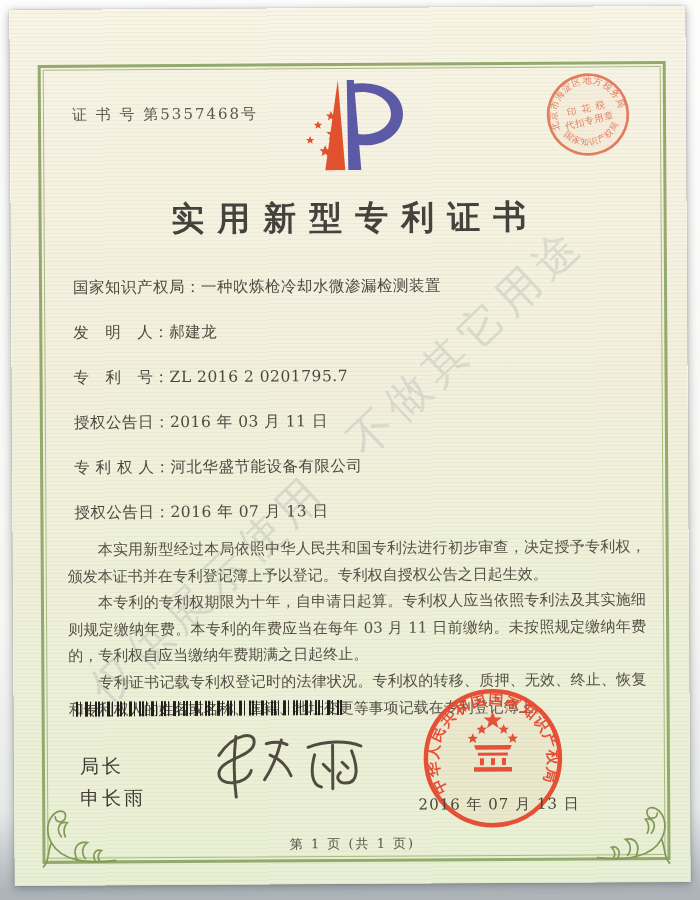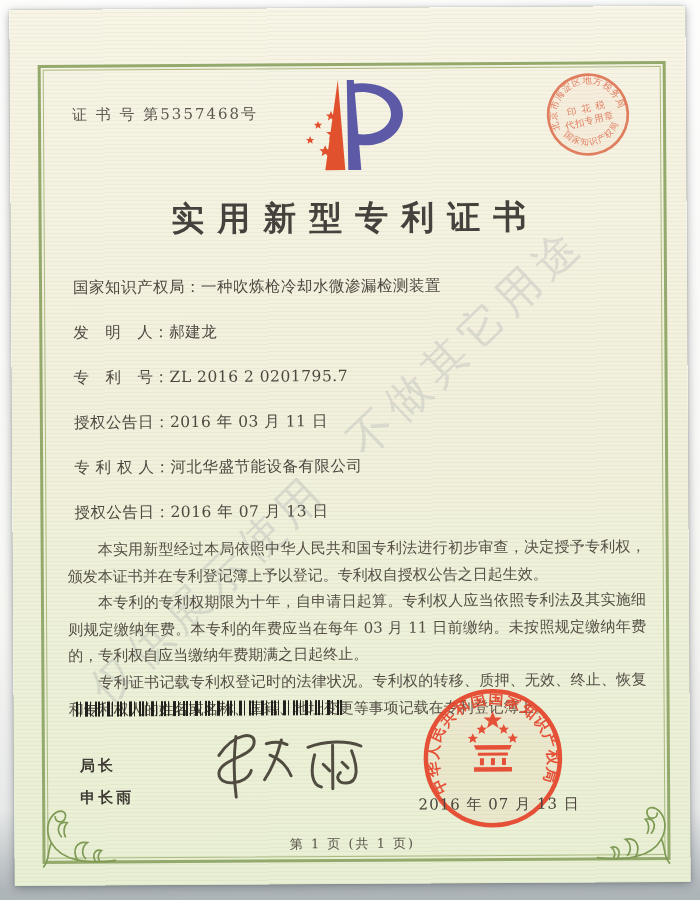--- a/index.html
+++ b/index.html
@@ -27,21 +27,21 @@
   .field{height:45px;line-height:17px;}
   .paras{position:absolute;left:55px;top:527px;width:578px;font-size:15px;line-height:26.6px;
     color:#554f46;text-align:justify;}
   .paras p{margin:0;text-indent:2em;}
   .barcode{position:absolute;left:62px;top:692px;width:268px;height:15px;
     background:repeating-linear-gradient(90deg,
       #23211e 0 2px,rgba(0,0,0,0) 2px 4px,#23211e 4px 5px,rgba(0,0,0,0) 5px 9px,
       #23211e 9px 12px,rgba(0,0,0,0) 12px 14px,#23211e 14px 15px,rgba(0,0,0,0) 15px 19px,
       #23211e 19px 21px,rgba(0,0,0,0) 21px 22px);}
   .director{position:absolute;left:66px;top:740px;font-family:"DejaVu Sans","Liberation Sans",sans-serif;
-    font-size:15px;color:#3f3b34;letter-spacing:3px;line-height:32px;font-weight:bold;}
+    font-size:19px;color:#3f3b34;letter-spacing:3px;line-height:32px;}
   .signature{position:absolute;left:188px;top:710px;width:180px;height:95px;}
   .seal{position:absolute;left:402px;top:676px;width:154px;height:154px;opacity:0.93;}
   .seal-date{position:absolute;left:396px;top:788px;width:178px;text-align:center;
     font-size:15px;color:#4a443b;letter-spacing:1px;}
   .footer{position:absolute;left:0;right:0;top:827px;text-align:center;font-size:13px;
     letter-spacing:2px;color:#5a554d;}
   .watermark{position:absolute;left:-45px;top:428px;width:740px;text-align:center;
     transform:rotate(-43.5deg);transform-origin:center;white-space:nowrap;
     font-size:44px;letter-spacing:7px;color:rgba(125,130,148,0.20);
     font-family:"DejaVu Sans","Liberation Sans",sans-serif;pointer-events:none;}

